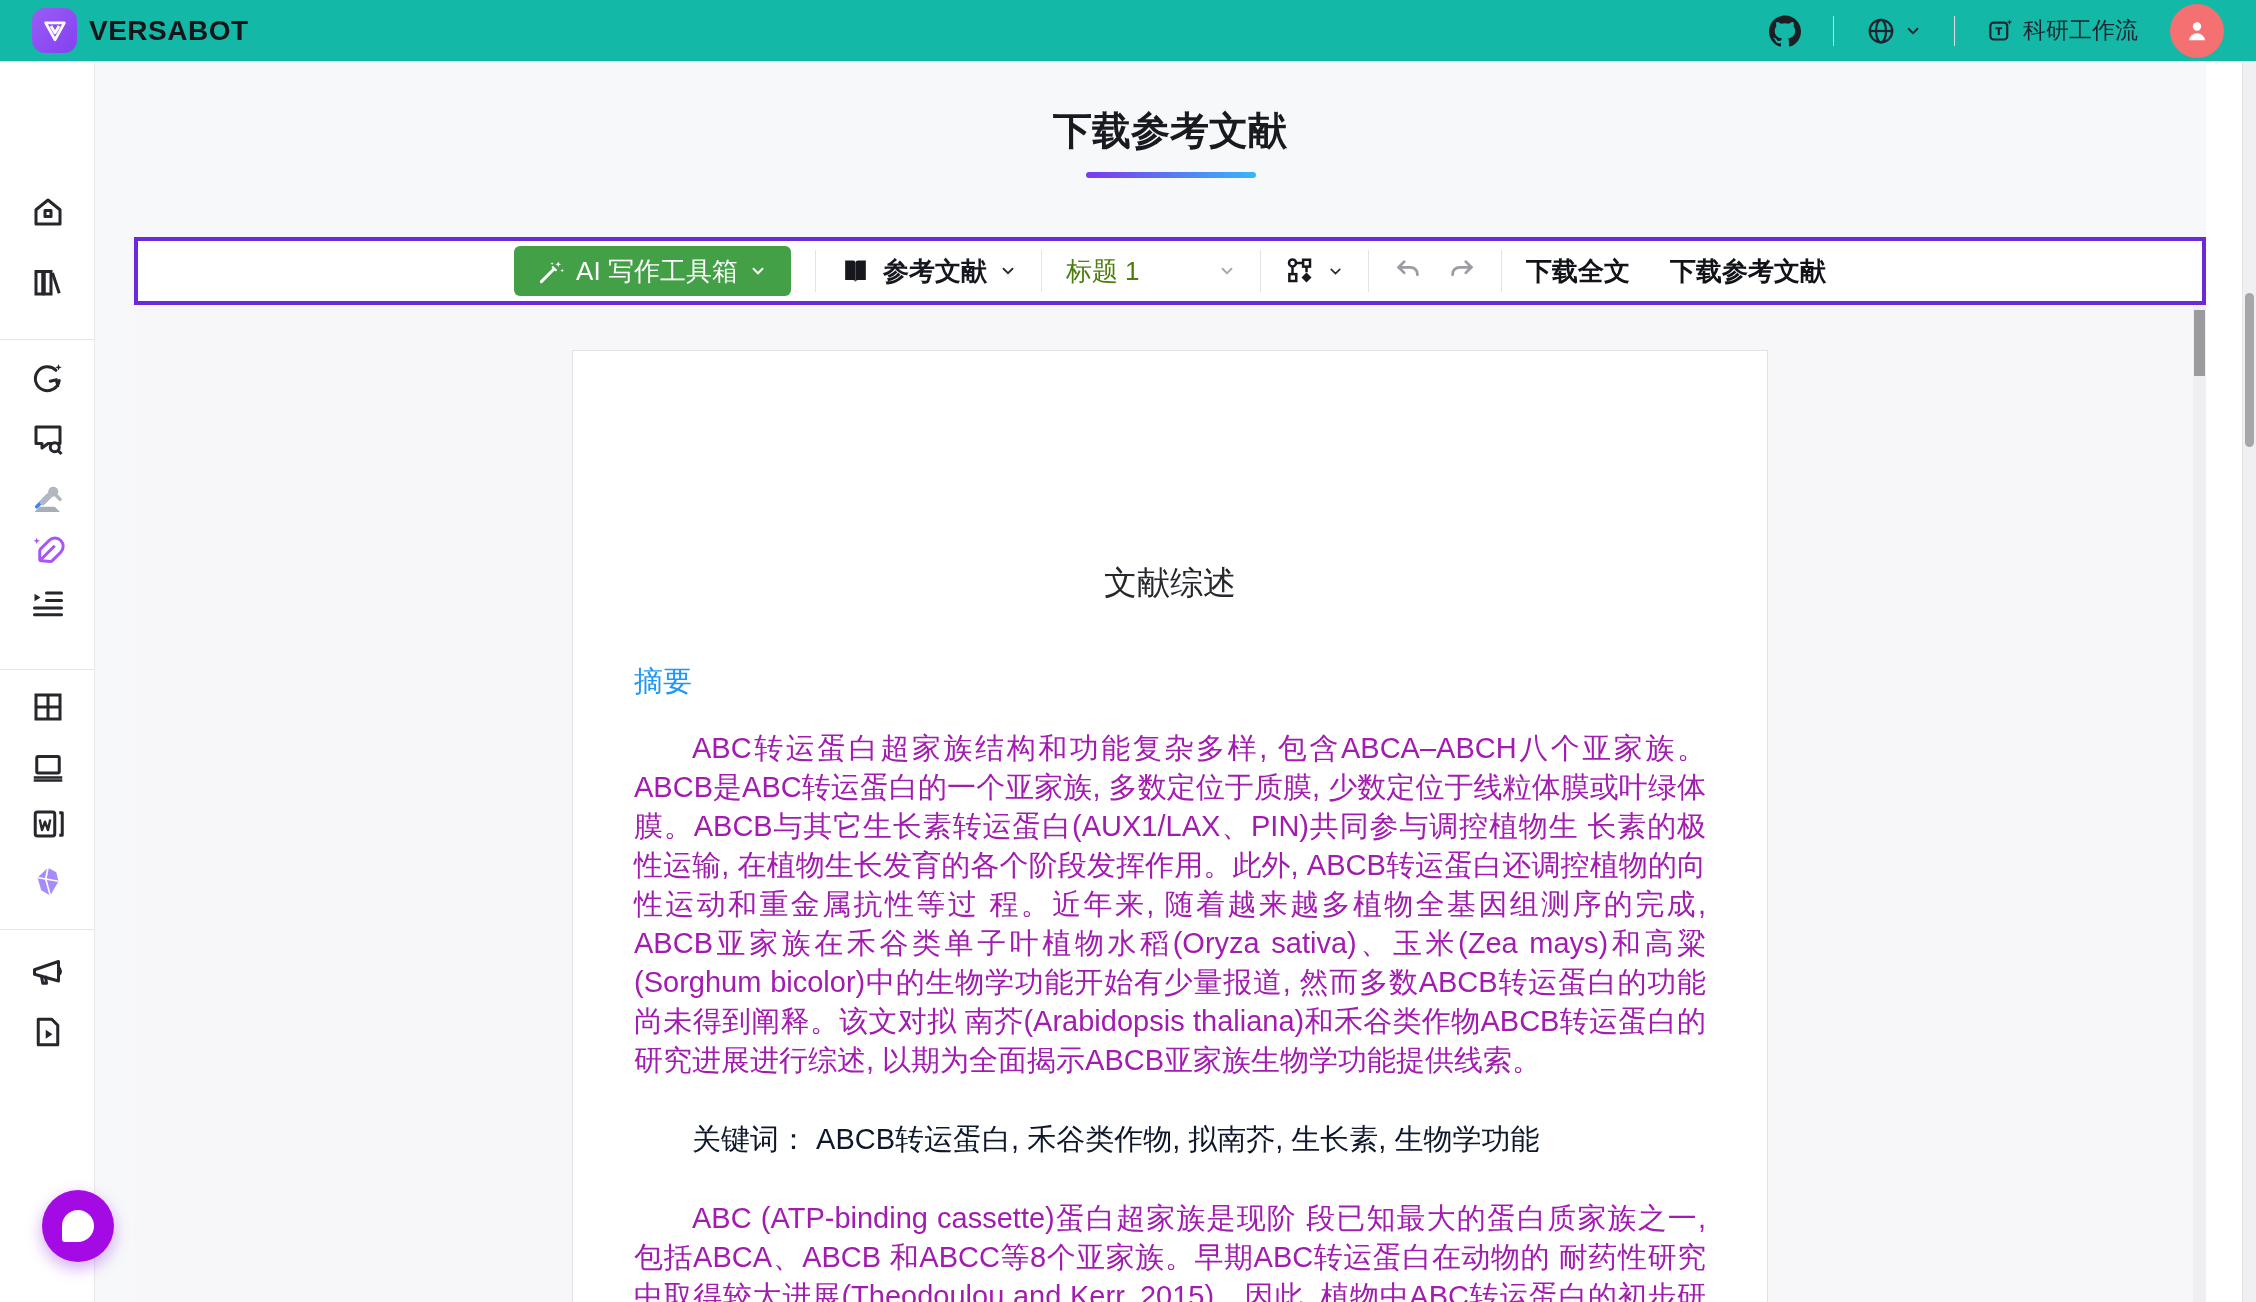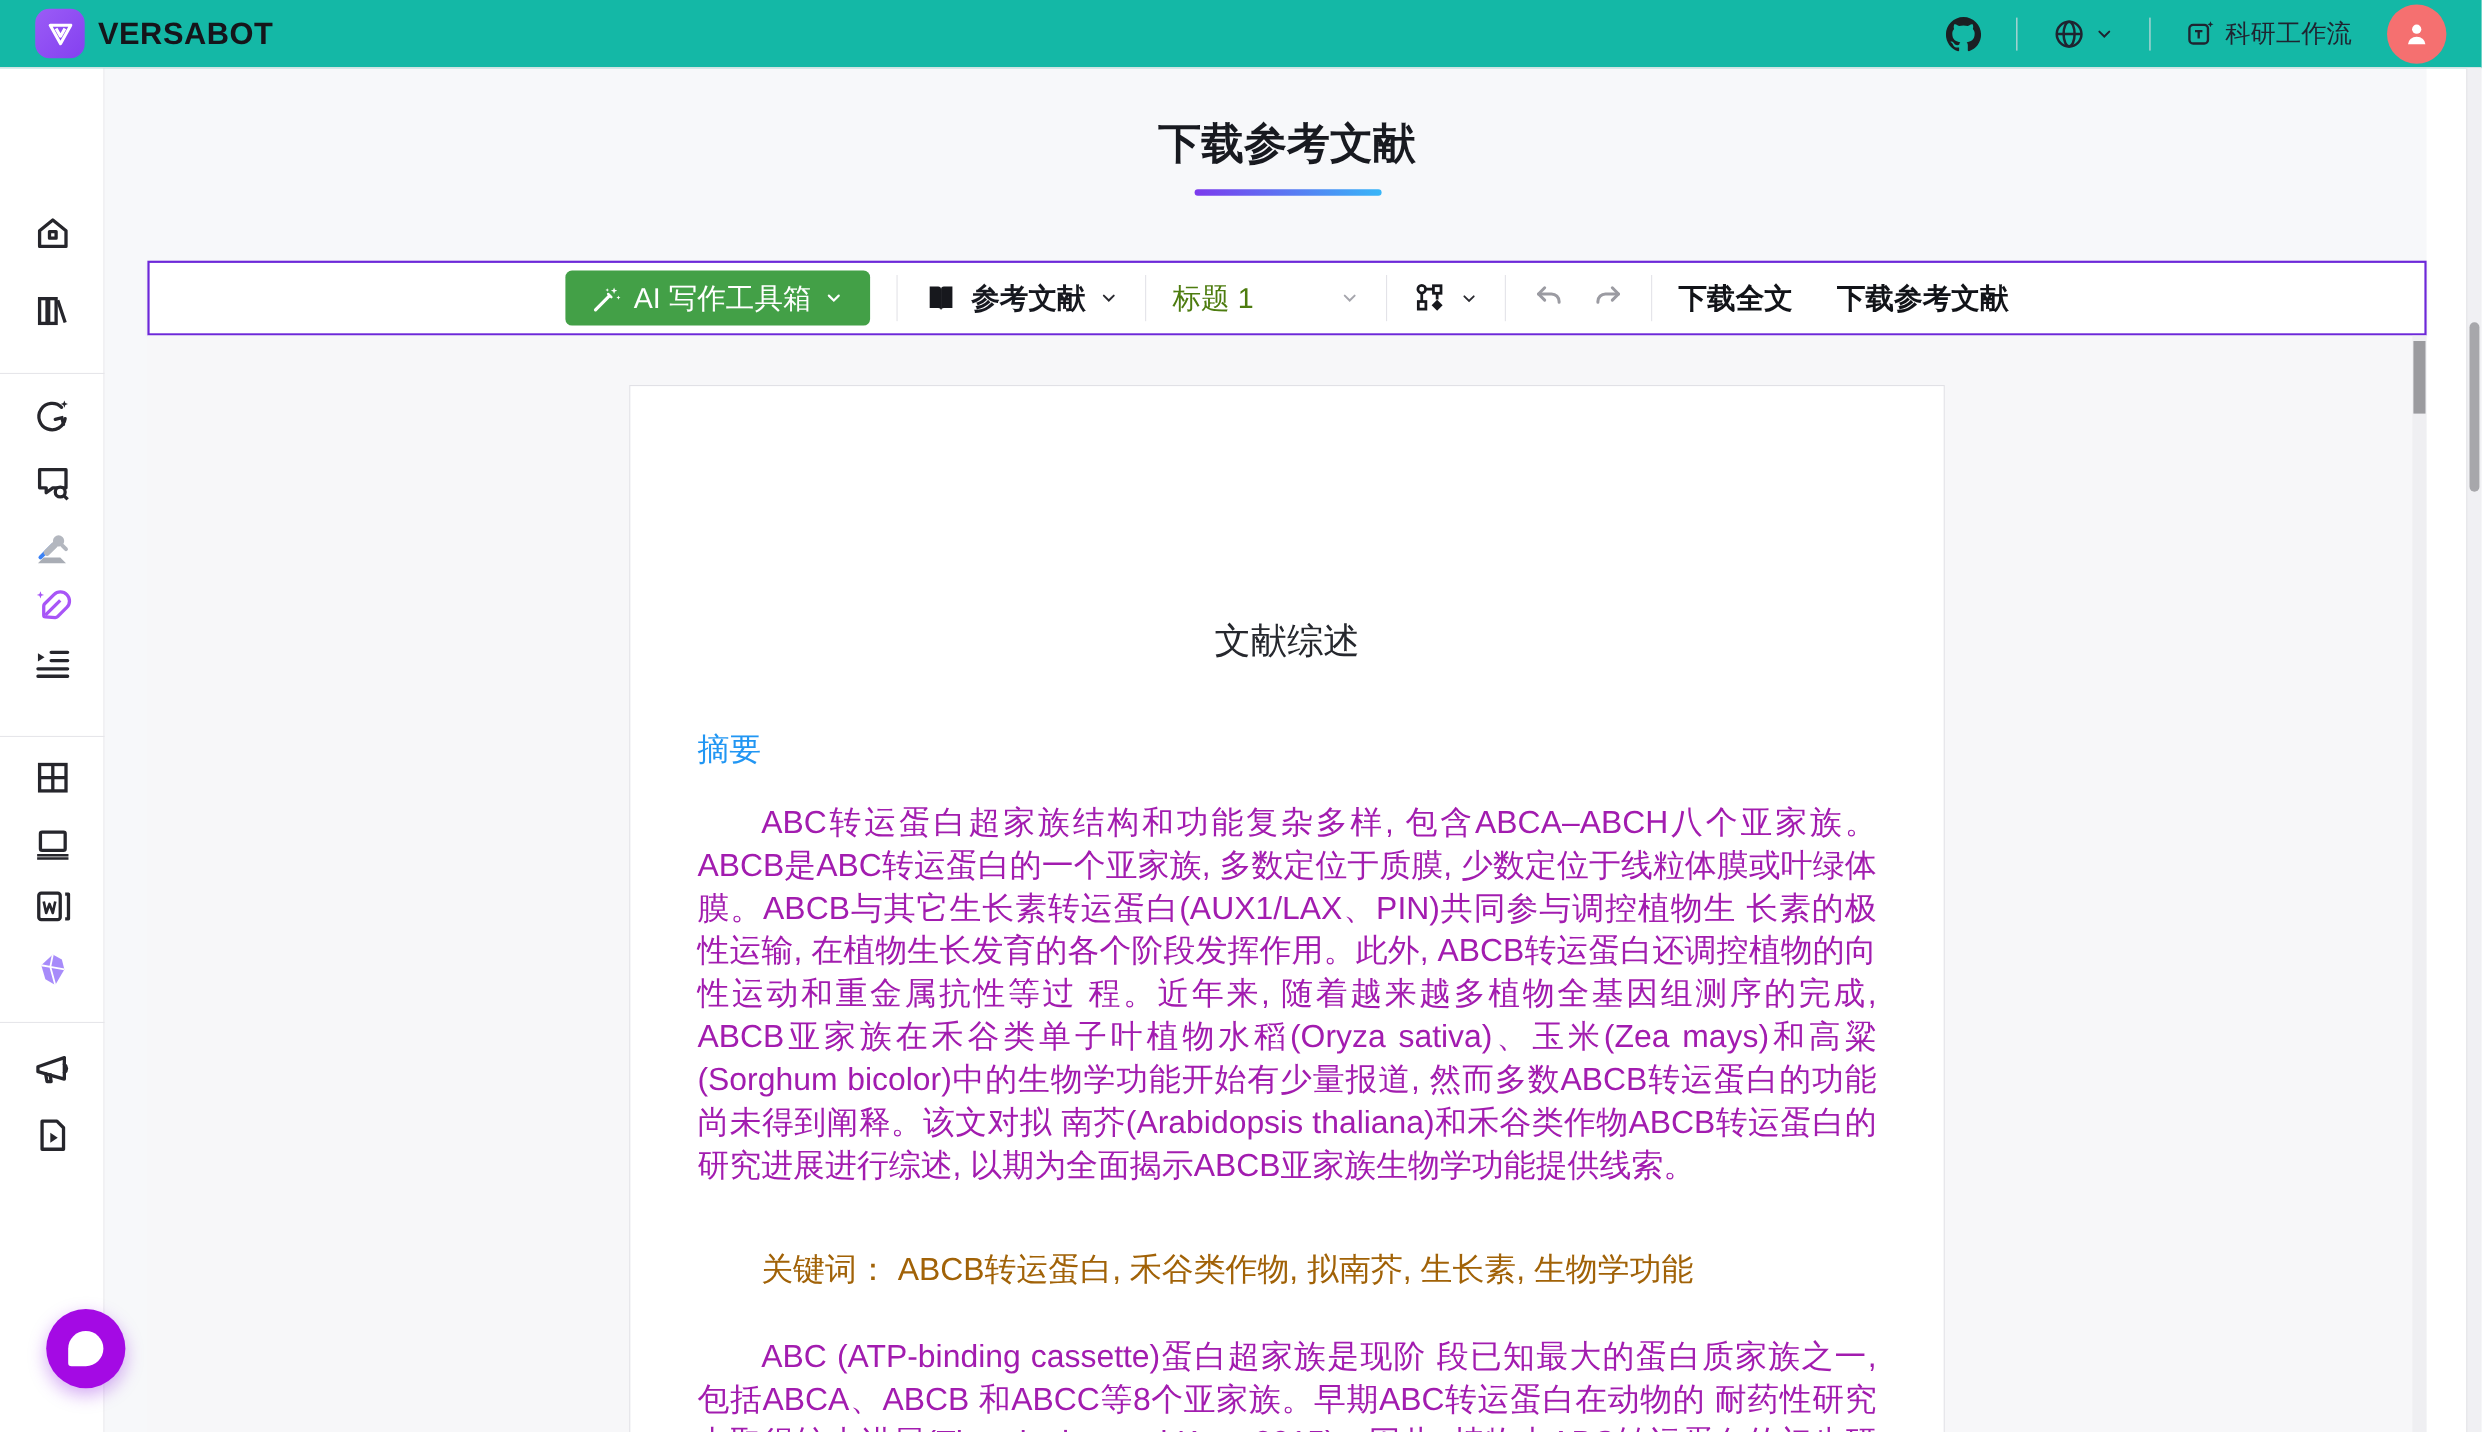--- a/index.html
+++ b/index.html
@@ -30,21 +30,21 @@
 
   
   .main-bg { position:absolute; left:95px; top:62px; width:2111px; bottom:0; background:#f7f8fa; }
   .page-title { position:absolute; left:95px; top:104px; width:2150px; text-align:center;
     font-size:39px; font-weight:700; color:#181a20; z-index:5; }
   .title-underline { position:absolute; left:1086px; top:172px; width:170px; height:6px;
     border-radius:3px; background:linear-gradient(90deg,#7c3aed,#38b6f8); z-index:5; }
 
   
   .panel { position:absolute; left:134px; top:237px; width:2072px; bottom:0; z-index:6; }
-  .toolbar { height:68px; background:#ffffff; border:2px solid #6d28d9;
+  .toolbar { height:68px; background:#ffffff; border:4px solid #6d28d9;
     box-shadow:0 1px 3px rgba(0,0,0,.05); display:flex; align-items:center;
     justify-content:center; gap:24px; }
   .tb-divider { width:1px; height:42px; background:#e3e3e8; }
   .ai-btn { display:flex; align-items:center; gap:11px; background:#43a047; color:#fff;
     border:none; height:50px; padding:0 24px; border-radius:6px; font-size:26px;
     font-weight:500; cursor:pointer; font-family:inherit; }
   .tb-group { display:flex; align-items:center; gap:12px; cursor:pointer; }
   .tb-label { font-size:26px; font-weight:600; color:#16181f; }
   .tb-label-muted { font-size:26px; color:#4d7c0f; }
   .tb-link { font-size:26px; font-weight:700; color:#111318; cursor:pointer; }
@@ -55,21 +55,21 @@
   .inner-thumb { position:absolute; left:1px; top:5px; width:11px; height:66px; background:#9b9b9f; }
 
   
   .doc-page { width:1196px; margin:45px auto 0; background:#ffffff;
     border:1px solid #e1e1e6; min-height:1400px; padding:166px 61px 60px; }
   .doc-title { text-align:center; font-size:34px; font-weight:700; color:#23252b; }
   .doc-subtitle { text-align:center; font-size:33px; font-weight:400; color:#26282e; margin-top:44px; }
   .doc-abstract-heading { font-size:29px; color:#2196f3; margin-top:56px; }
   .doc-par { font-size:29px; line-height:39px; color:#a21caf; text-align:justify;
     text-indent:2em; margin-top:27px; }
-  .doc-keywords { font-size:29px; line-height:39px; color:#a16207; text-indent:2em; margin-top:56px; }
+  .doc-keywords { font-size:29px; line-height:39px; color:#0f172a; text-indent:2em; margin-top:40px; }
   .doc-par2 { margin-top:40px; }
 
   
   .win-scrollbar { position:absolute; right:0; top:62px; bottom:0; width:14px;
     background:#f0f0f3; border-left:1px solid #e5e5e9; z-index:40; }
   .win-thumb { position:absolute; left:2px; top:231px; width:9px; height:154px;
     background:#a7a7ab; border-radius:5px; }
 
   
   .chat-fab { position:absolute; left:42px; top:1190px; width:72px; height:72px;

